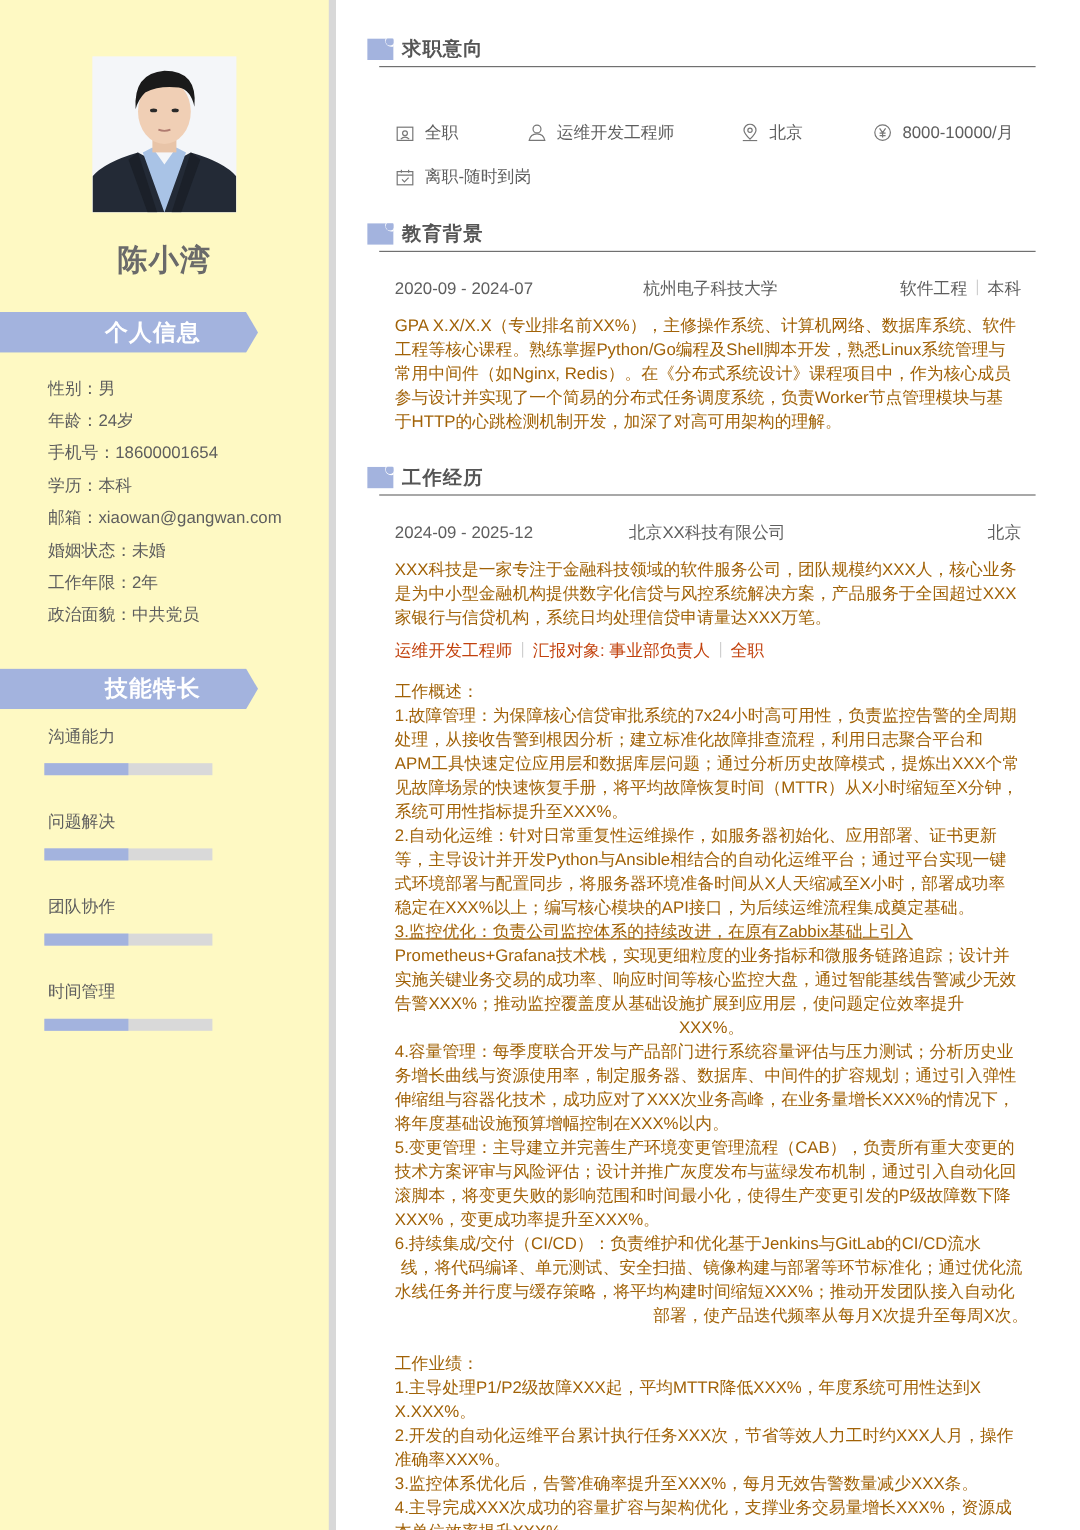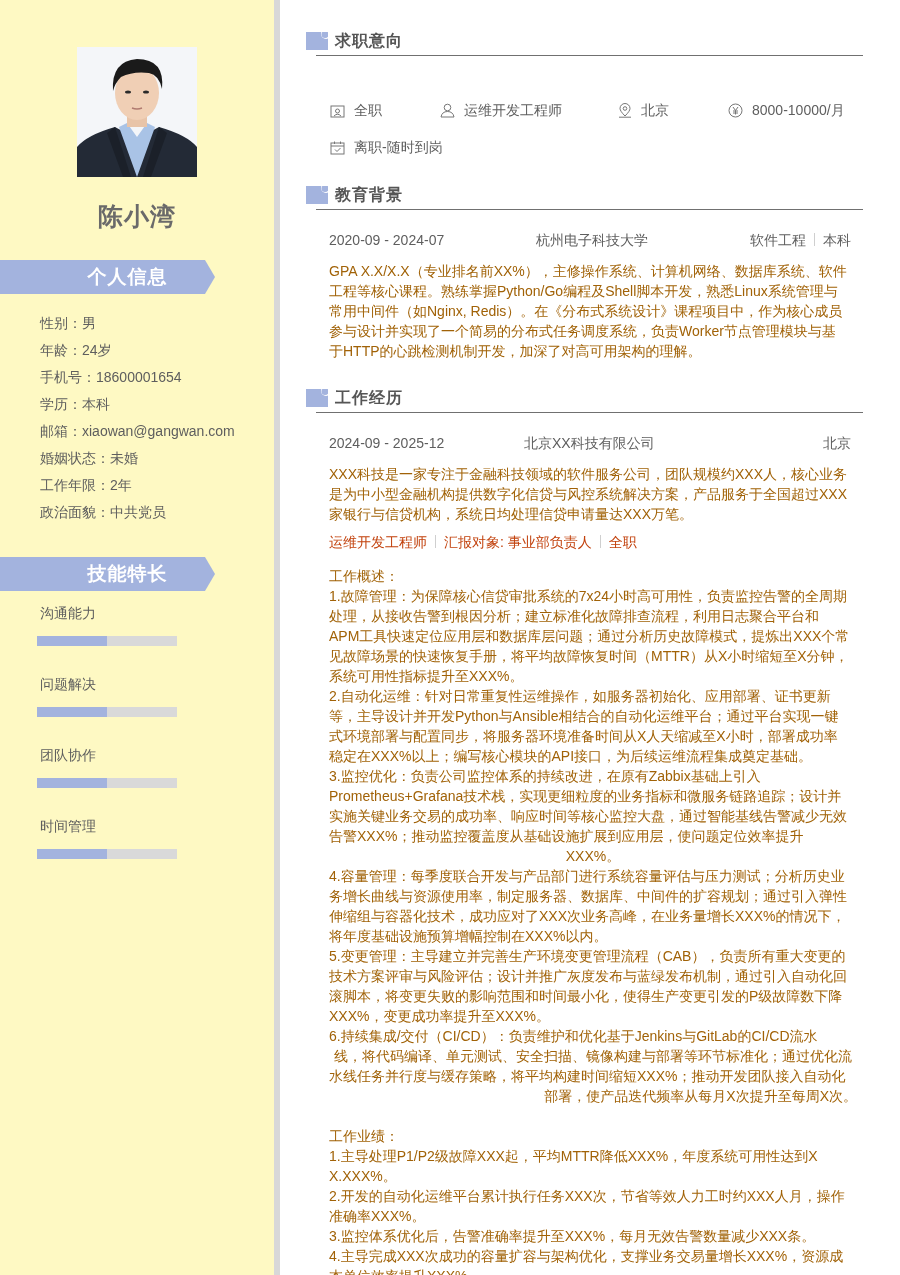--- a/index.html
+++ b/index.html
@@ -237,21 +237,21 @@
         <div class="para" style="min-height: 20px;">工作概述：</div>
         <div class="para" style="min-height: 20px;">1.故障管理：为保障核心信贷审批系统的7x24小时高可用性，负责监控告警的全周期</div>
         <div class="para" style="min-height: 20px;">处理，从接收告警到根因分析；建立标准化故障排查流程，利用日志聚合平台和</div>
         <div class="para" style="min-height: 20px;">APM工具快速定位应用层和数据库层问题；通过分析历史故障模式，提炼出XXX个常</div>
         <div class="para" style="min-height: 20px;">见故障场景的快速恢复手册，将平均故障恢复时间（MTTR）从X小时缩短至X分钟，</div>
         <div class="para" style="min-height: 20px;">系统可用性指标提升至XXX%。</div>
         <div class="para" style="min-height: 20px;">2.自动化运维：针对日常重复性运维操作，如服务器初始化、应用部署、证书更新</div>
         <div class="para" style="min-height: 20px;">等，主导设计并开发Python与Ansible相结合的自动化运维平台；通过平台实现一键</div>
         <div class="para" style="min-height: 20px;">式环境部署与配置同步，将服务器环境准备时间从X人天缩减至X小时，部署成功率</div>
         <div class="para" style="min-height: 20px;">稳定在XXX%以上；编写核心模块的API接口，为后续运维流程集成奠定基础。</div>
-        <div class="para" style="min-height: 20px;">3.监控优化：负责公司监控体系的持续改进，在原有Zabbix基础上引入</div>
+        <div class="para" style="min-height: 20px; text-decoration: underline;">3.监控优化：负责公司监控体系的持续改进，在原有Zabbix基础上引入</div>
         <div class="para" style="min-height: 20px;">Prometheus+Grafana技术栈，实现更细粒度的业务指标和微服务链路追踪；设计并</div>
         <div class="para" style="min-height: 20px;">实施关键业务交易的成功率、响应时间等核心监控大盘，通过智能基线告警减少无效</div>
         <div class="para" style="min-height: 20px;">告警XXX%；推动监控覆盖度从基础设施扩展到应用层，使问题定位效率提升</div>
         <div class="para" style="min-height: 20px; text-align: center;">XXX%。</div>
         <div class="para" style="min-height: 20px;">4.容量管理：每季度联合开发与产品部门进行系统容量评估与压力测试；分析历史业</div>
         <div class="para" style="min-height: 20px;">务增长曲线与资源使用率，制定服务器、数据库、中间件的扩容规划；通过引入弹性</div>
         <div class="para" style="min-height: 20px;">伸缩组与容器化技术，成功应对了XXX次业务高峰，在业务量增长XXX%的情况下，</div>
         <div class="para" style="min-height: 20px;">将年度基础设施预算增幅控制在XXX%以内。</div>
         <div class="para" style="min-height: 20px;">5.变更管理：主导建立并完善生产环境变更管理流程（CAB），负责所有重大变更的</div>
         <div class="para" style="min-height: 20px;">技术方案评审与风险评估；设计并推广灰度发布与蓝绿发布机制，通过引入自动化回</div>

